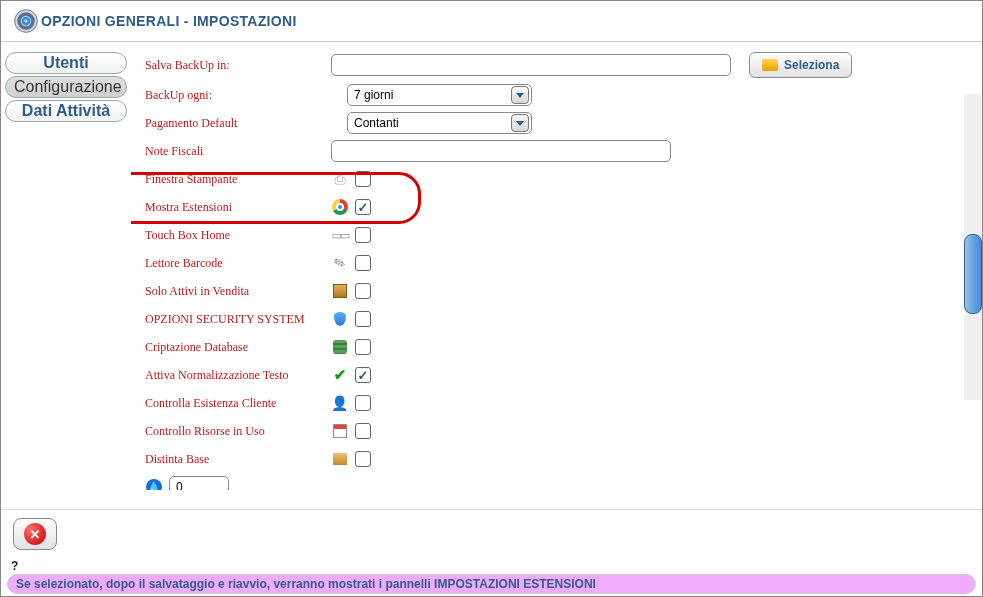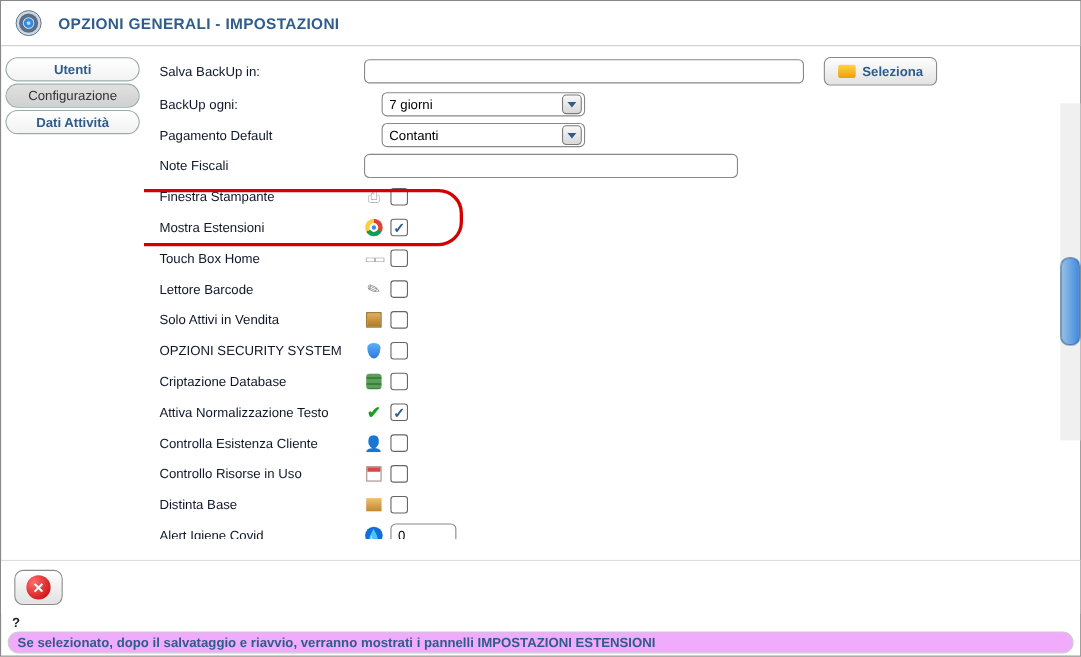--- a/index.html
+++ b/index.html
@@ -17,21 +17,21 @@
     height: 597px;
     border: 1px solid #888;
     position: relative;
     background: #fff;
   }
   .topbar {
     display: flex;
     align-items: center;
     padding: 5px 10px;
     border-bottom: 1px solid #ccc;
-    gap: 12px;
+    gap: 0;
     background: #fff;
   }
   .gear-icon {
     width: 30px; height: 30px;
     display: inline-flex; align-items: center; justify-content: center;
   }
   .gear-icon svg { width: 28px; height: 28px; }
   .topbar h1 {
     font-size: 14px;
     font-weight: bold;
@@ -47,21 +47,21 @@
     width: 130px;
     padding: 10px 4px;
     display: flex;
     flex-direction: column;
     gap: 2px;
   }
   .tab-btn {
     border: 1px solid #9aa;
     border-radius: 14px;
     padding: 2px 8px;
-    font-size: 12px;
+    font-size: 16px;
     text-align: center;
     cursor: pointer;
     color: #2f5c8a;
     font-weight: bold;
     background: linear-gradient(#ffffff, #f2f2f2);
     height: 22px;
     line-height: 16px;
   }
   .tab-btn.active {
     background: linear-gradient(#e0e0e0, #d0d0d0);
@@ -76,22 +76,23 @@
   }
   .form-row {
     display: flex;
     align-items: center;
     margin-bottom: 6px;
     min-height: 22px;
     gap: 6px;
   }
   .form-label {
     width: 180px;
-    color: #0f172a;
-    font-size: 12px;
+    color: #b91c1c;
+    font-size: 12px;
+    font-family: Liberation Serif, serif;
   }
   .icon-slot {
     width: 18px; height: 18px;
     display: inline-flex; align-items: center; justify-content: center;
   }
   .txt-input, .num-input {
     border: 1px solid #888;
     border-radius: 5px;
     padding: 2px 6px;
     font-size: 12px;
@@ -409,21 +410,20 @@
 
       <div class="form-row">
         <span class="form-label">Distinta Base</span>
         <span class="icon-slot">
             <span class="pkg-ico"></span>
           </span>
         <span class="chk"></span>
       </div>
 
       <div class="form-row">
-        <span class="form-label">Alert Igiene Covid</span>
         <span class="icon-slot">
             <span class="drop-ico">💧</span>
           </span>
         <input class="num-input" type="text" value="0" style="">
       </div>
 
     </div>
 
     <div class="vslider">
       <div class="handle"></div>

